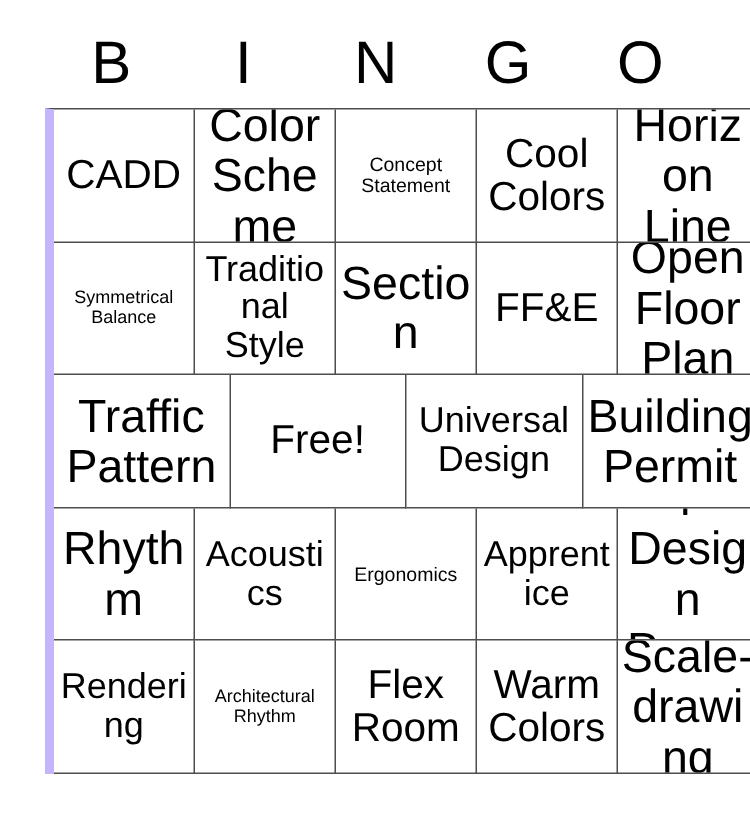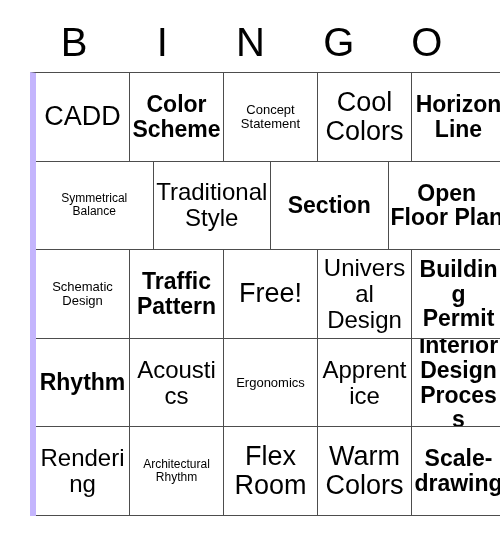--- a/index.html
+++ b/index.html
@@ -62,21 +62,21 @@
   }
   .cell-text {
     display: block;
     width: 100%;
     line-height: 1.08;
     color: #000000;
     word-wrap: break-word;
   }
   
   .s-xl .cell-text { font-size: 27px; }
-  .s-lg .cell-text { font-size: 23px; font-weight: bold; }
+  .s-lg .cell-text { font-size: 31px; }
   .s-md .cell-text { font-size: 24px; }
   .s-sm .cell-text { font-size: 13px; }
   .s-xs .cell-text { font-size: 12px; }
 </style>
 </head>
 <body>
 
 <div id="card">
 
   <div id="header-row">
@@ -110,29 +110,29 @@
     <div class="grid-row">
       <div class="cell s-xs">
           <span class="cell-text">Symmetrical Balance</span>
         </div>
       <div class="cell s-md">
           <span class="cell-text">Traditional Style</span>
         </div>
       <div class="cell s-lg">
           <span class="cell-text">Section</span>
         </div>
+      <div class="cell s-xl">
+          <span class="cell-text">FF&amp;E</span>
+        </div>
       <div class="cell s-lg">
           <span class="cell-text">Open Floor Plan</span>
         </div>
     </div>
 
     <div class="grid-row">
-      <div class="cell s-sm">
-          <span class="cell-text">Schematic Design</span>
-        </div>
       <div class="cell s-lg">
           <span class="cell-text">Traffic Pattern</span>
         </div>
       <div class="cell s-xl">
           <span class="cell-text">Free!</span>
         </div>
       <div class="cell s-md">
           <span class="cell-text">Universal Design</span>
         </div>
       <div class="cell s-lg">

